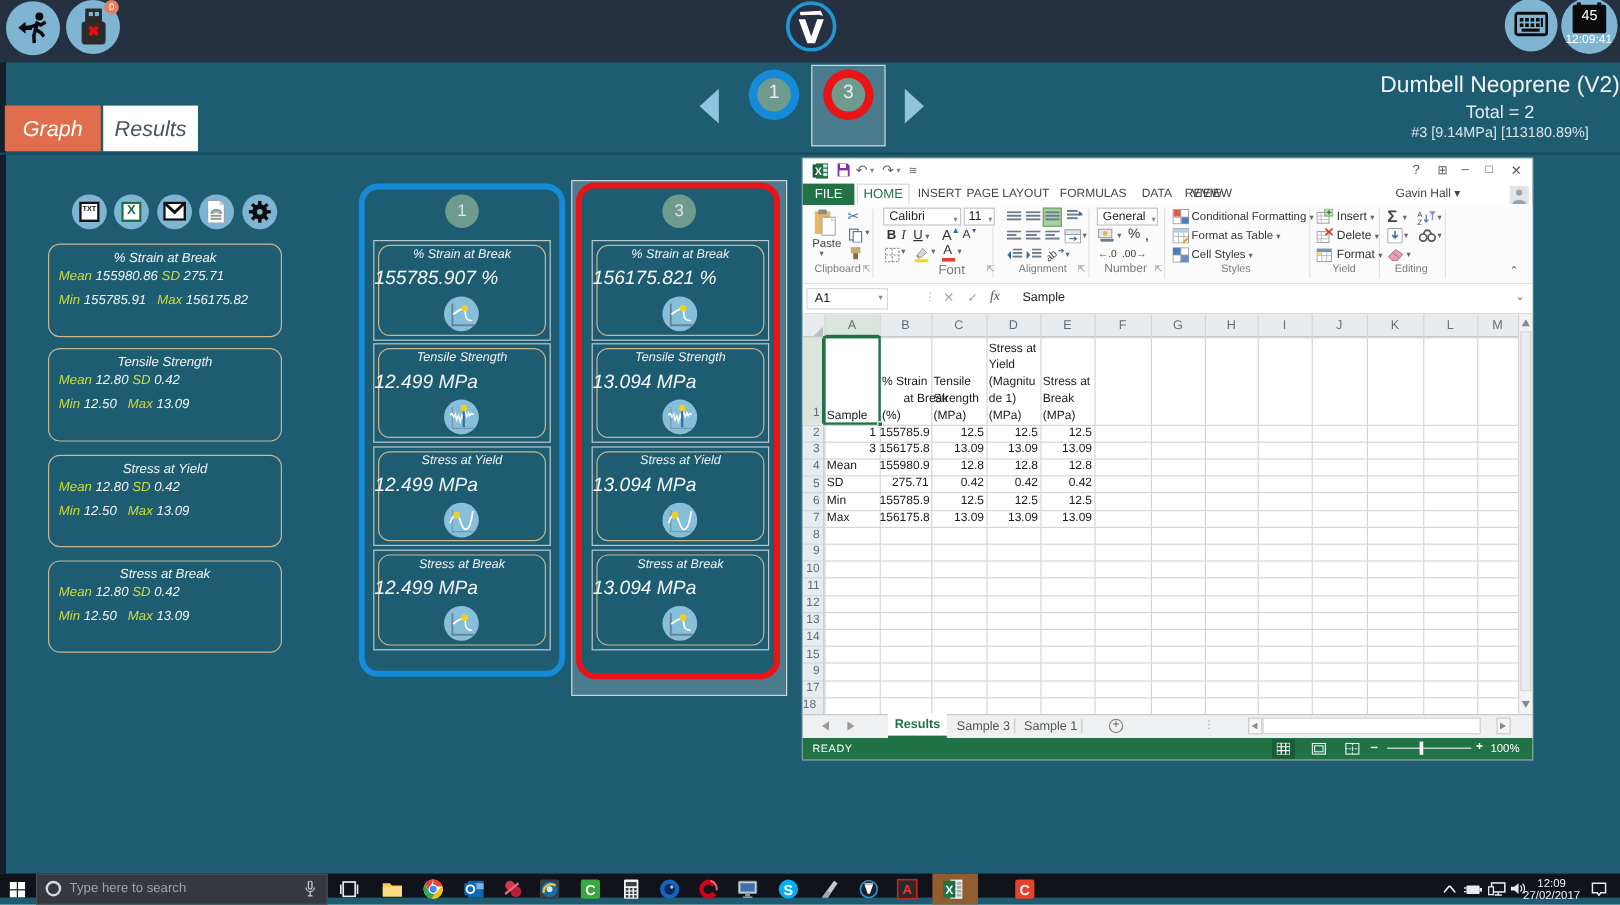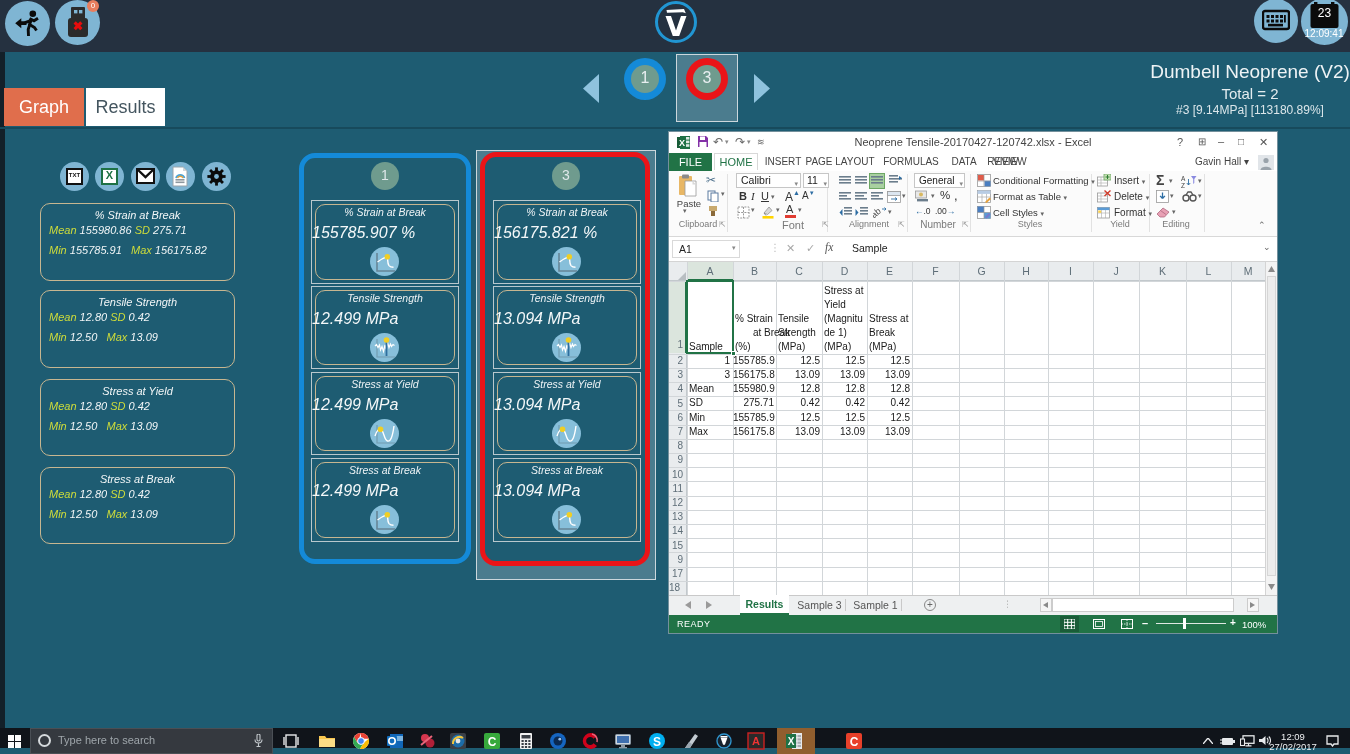--- a/index.html
+++ b/index.html
@@ -1,20 +1,20 @@
 <!DOCTYPE html>
 <html><head>
 <meta charset="utf-8">
 <style>
   html,body{margin:0;padding:0;}
   #root{position:relative;width:1350px;height:754px;background:#1e5c72;overflow:hidden;
         font-family:"Liberation Sans",sans-serif;}
   .abs{position:absolute;}
   .circ{position:absolute;border-radius:50%;}
-  .it{}
+  .it{font-style:italic;}
 </style>
 </head>
 <body>
 <div id="root">
 
   <div class="abs" style="left:0;top:0;width:1350px;height:52px;background:#253140;"></div>
 
   <div class="abs" style="left:0;top:52px;width:5px;height:676px;background:#132029;"></div>
 
   <div class="circ" style="left:5px;top:1px;width:45px;height:45px;background:#7fb5d3;"></div>
@@ -63,21 +63,21 @@
         <rect x="22" y="7" width="1.8" height="7.5"></rect>
       <rect x="6" y="15.8" width="15" height="2.6"></rect>
     </g>
   </svg>
   <div class="circ" style="left:1301px;top:-2px;width:47px;height:47px;background:#7fb5d3;"></div>
   <svg class="abs" style="left:1309px;top:1px;" width="31" height="27" viewBox="0 0 31 27">
     <rect x="5" y="1" width="3.4" height="5" fill="#0b0b0b"></rect>
     <rect x="22" y="1" width="3.4" height="5" fill="#0b0b0b"></rect>
     <rect x="1.5" y="3" width="28" height="24" rx="2" fill="#0b0b0b"></rect>
   </svg>
-  <div class="abs" style="left:1302px;top:6px;width:45px;text-align:center;font-size:12px;color:#fff;">23</div>
+  <div class="abs" style="left:1302px;top:6px;width:45px;text-align:center;font-size:12px;color:#fff;">45</div>
   <div class="abs" style="left:1298px;top:28px;width:52px;text-align:center;font-size:10px;color:#fff;">12:09:41</div>
 
   <div class="abs" style="left:676px;top:54px;width:62px;height:68px;background:rgba(255,255,255,0.20);border:1px solid #ccd7dc;box-sizing:border-box;"></div>
   <svg class="abs" style="left:583px;top:74px;" width="17" height="29" viewBox="0 0 17 29">
       <path d="M16 0 L16 29 L0 14.5 Z" fill="#8fc3de"></path>
     </svg>
   <svg class="abs" style="left:753px;top:74px;" width="17" height="29" viewBox="0 0 17 29">
       <path d="M1 0 L1 29 L17 14.5 Z" fill="#8fc3de"></path>
     </svg>
   <div class="circ" style="left:624px;top:58px;width:42px;height:42px;background:#148ad8;"></div>
@@ -290,35 +290,34 @@
   <svg class="abs" style="left:28px;top:4px;" width="12" height="12" viewBox="0 0 12 12">
         <path d="M1 0 H9 L11 2 V11 H1 Z" fill="#8331a7"></path>
         <rect x="3" y="0.5" width="5" height="3.5" fill="#fff"></rect>
         <rect x="2.5" y="6" width="7" height="5" fill="#fff"></rect>
       </svg>
   <div class="abs" style="left:44px;top:3px;font-size:12px;color:#666;">↶</div>
   <div class="abs" style="left:56px;top:6px;font-size:7px;color:#888;">▾</div>
   <div class="abs" style="left:66px;top:3px;font-size:12px;color:#666;">↷</div>
   <div class="abs" style="left:78px;top:6px;font-size:7px;color:#888;">▾</div>
   <div class="abs" style="left:88px;top:5px;font-size:9px;color:#666;">≋</div>
-  <div class="abs" style="left:0;top:4px;width:608px;text-align:center;font-size:11px;color:#444;">Neoprene Tensile-20170427-120742.xlsx - Excel</div>
   <div class="abs" style="left:508px;top:4px;font-size:11px;color:#555;">?</div>
   <div class="abs" style="left:529px;top:4px;font-size:10px;color:#555;">⊞</div>
   <div class="abs" style="left:549px;top:3px;font-size:11px;color:#555;">–</div>
   <div class="abs" style="left:569px;top:4px;font-size:10px;color:#555;">□</div>
   <div class="abs" style="left:590px;top:4px;font-size:11px;color:#555;">✕</div>
   <div class="abs" style="left:0px;top:21px;width:43px;height:18px;background:#217346;color:#fff;font-size:11px;text-align:center;line-height:18px;">FILE</div>
   <div class="abs" style="left:45px;top:21px;width:44px;height:17px;background:#fff;border:1px solid #d8d8d8;border-bottom:none;box-sizing:border-box;color:#217346;font-size:11px;text-align:center;line-height:16px;">HOME</div>
   <div class="abs" style="left:54px;top:21px;width:120px;text-align:center;font-size:10px;line-height:18px;color:#444;">INSERT</div>
   <div class="abs" style="left:111px;top:21px;width:120px;text-align:center;font-size:10px;line-height:18px;color:#444;">PAGE LAYOUT</div>
   <div class="abs" style="left:182px;top:21px;width:120px;text-align:center;font-size:10px;line-height:18px;color:#444;">FORMULAS</div>
   <div class="abs" style="left:235px;top:21px;width:120px;text-align:center;font-size:10px;line-height:18px;color:#444;">DATA</div>
   <div class="abs" style="left:278px;top:21px;width:120px;text-align:center;font-size:10px;line-height:18px;color:#444;">REVIEW</div>
   <div class="abs" style="left:324px;top:21px;width:120px;text-align:left;font-size:10px;line-height:18px;color:#444;">VIEW</div>
-  <div class="abs" style="left:517px;top:21px;width:72px;text-align:center;font-size:10px;line-height:18px;color:#444;">Gavin Hall ▾</div>
+  <div class="abs" style="left:494px;top:21px;width:72px;text-align:left;font-size:10px;line-height:18px;color:#444;">Gavin Hall ▾</div>
   <div class="abs" style="left:589px;top:23px;width:16px;height:15px;background:#e1e5e9;"></div>
   <svg class="abs" style="left:589px;top:23px;" width="16" height="15" viewBox="0 0 16 15">
         <circle cx="8" cy="5.5" r="2.6" fill="#9aa3ab"></circle>
         <path d="M2.5 15 C2.5 10.5 13.5 10.5 13.5 15 Z" fill="#9aa3ab"></path>
       </svg>
   <div class="abs" style="left:0;top:39px;width:608px;height:65px;background:#fbfbfb;border-bottom:1px solid #d8d8d8;box-sizing:content-box;"></div>
   <div class="abs" style="left:58px;top:42px;width:1px;height:58px;background:#e2e2e2;"></div>
   <div class="abs" style="left:158px;top:42px;width:1px;height:58px;background:#e2e2e2;"></div>
   <div class="abs" style="left:238px;top:42px;width:1px;height:58px;background:#e2e2e2;"></div>
   <div class="abs" style="left:301px;top:42px;width:1px;height:58px;background:#e2e2e2;"></div>

